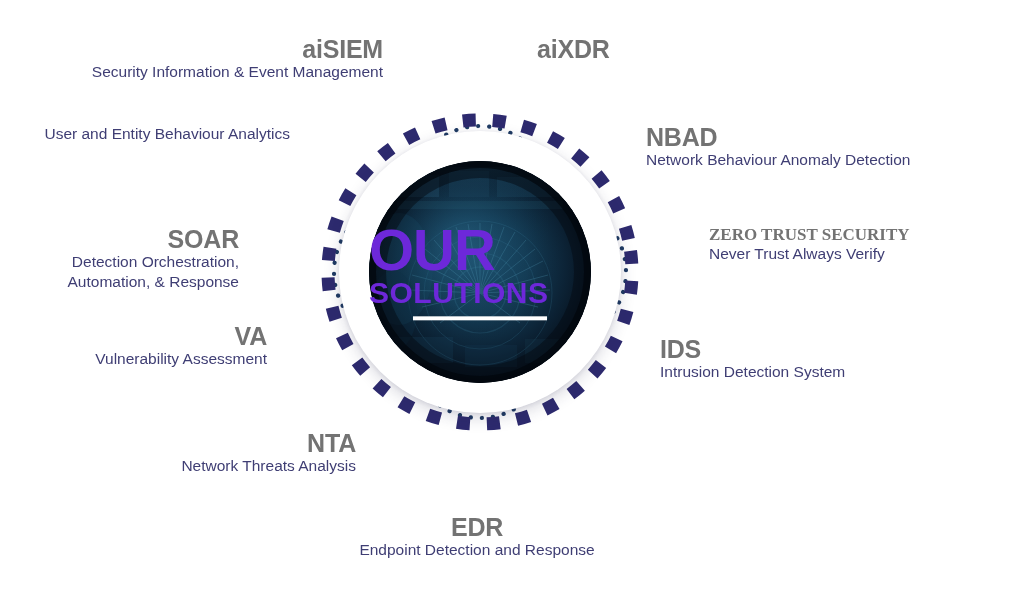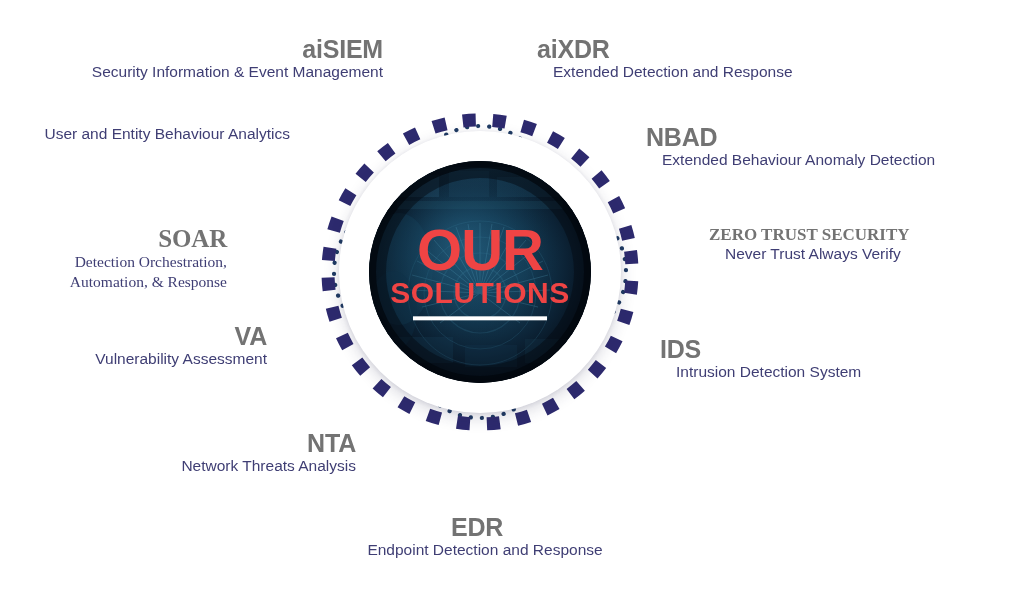--- a/index.html
+++ b/index.html
@@ -36,21 +36,21 @@
     display: block;
     color: #3f3e74;
     line-height: 1.25;
     font-weight: 400;
   }
   .label.align-right { text-align: right; }
   .label.align-left  { text-align: left; }
   .label.align-center{ text-align: center; }
 
   .label .acr  { font-size: 25px; }
-  .label .desc { font-size: 15.5px; padding-left: 16px; }
+  .label .desc { font-size: 15.5px; }
 
   .label.big .acr { font-size: 17px; letter-spacing: 0px; font-family: Liberation Serif, serif; }
 
   
   #graphic {
     position: absolute;
     left: 480px;
     top: 272px;
     width: 0;
     height: 0;
@@ -83,22 +83,21 @@
     height: 222px;
     border-radius: 50%;
     overflow: hidden;
     background: #09131d;
   }
   #eye svg { display: block; }
 
   
   #centertext {
     width: 222px;
-    text-align: center;
-    color: #ef4444;
+    color: #6d28d9;
     pointer-events: none;
   }
   #centertext .t1 {
     display: block;
     font-size: 58px;
     font-weight: bold;
     line-height: 0.92;
     letter-spacing: -1px;
   }
   #centertext .t2 {
@@ -230,33 +229,32 @@
     </div>
   </div>
 
   <div class="label align-right" style="left:0px; top:36px; width:383px;">
     <span class="acr">aiSIEM</span>
     <span class="desc">Security Information &amp; Event Management</span>
   </div>
 
   <div class="label align-left" style="left:537px; top:36px; width:420px;">
     <span class="acr">aiXDR</span>
-    <span class="desc">Extended Detection and Response</span>
   </div>
 
   <div class="label align-right" style="left:0px; top:124px; width:290px;">
     <span class="desc">User and Entity Behaviour Analytics</span>
   </div>
 
   <div class="label align-left" style="left:646px; top:124px; width:360px;">
     <span class="acr">NBAD</span>
-    <span class="desc">Extended Behaviour Anomaly Detection</span>
-  </div>
-
-  <div class="label align-right" style="left:0px; top:226px; width:227px;font-family:Liberation Serif, serif;">
+    <span class="desc">Network Behaviour Anomaly Detection</span>
+  </div>
+
+  <div class="label align-right" style="left:12px; top:226px; width:227px;">
     <span class="acr">SOAR</span>
     <span class="desc">Detection Orchestration,</span>
     <span class="desc">Automation, &amp; Response</span>
   </div>
 
   <div class="label align-left big" style="left:709px; top:226px; width:300px;">
     <span class="acr">ZERO TRUST SECURITY</span>
     <span class="desc">Never Trust Always Verify</span>
   </div>
 

